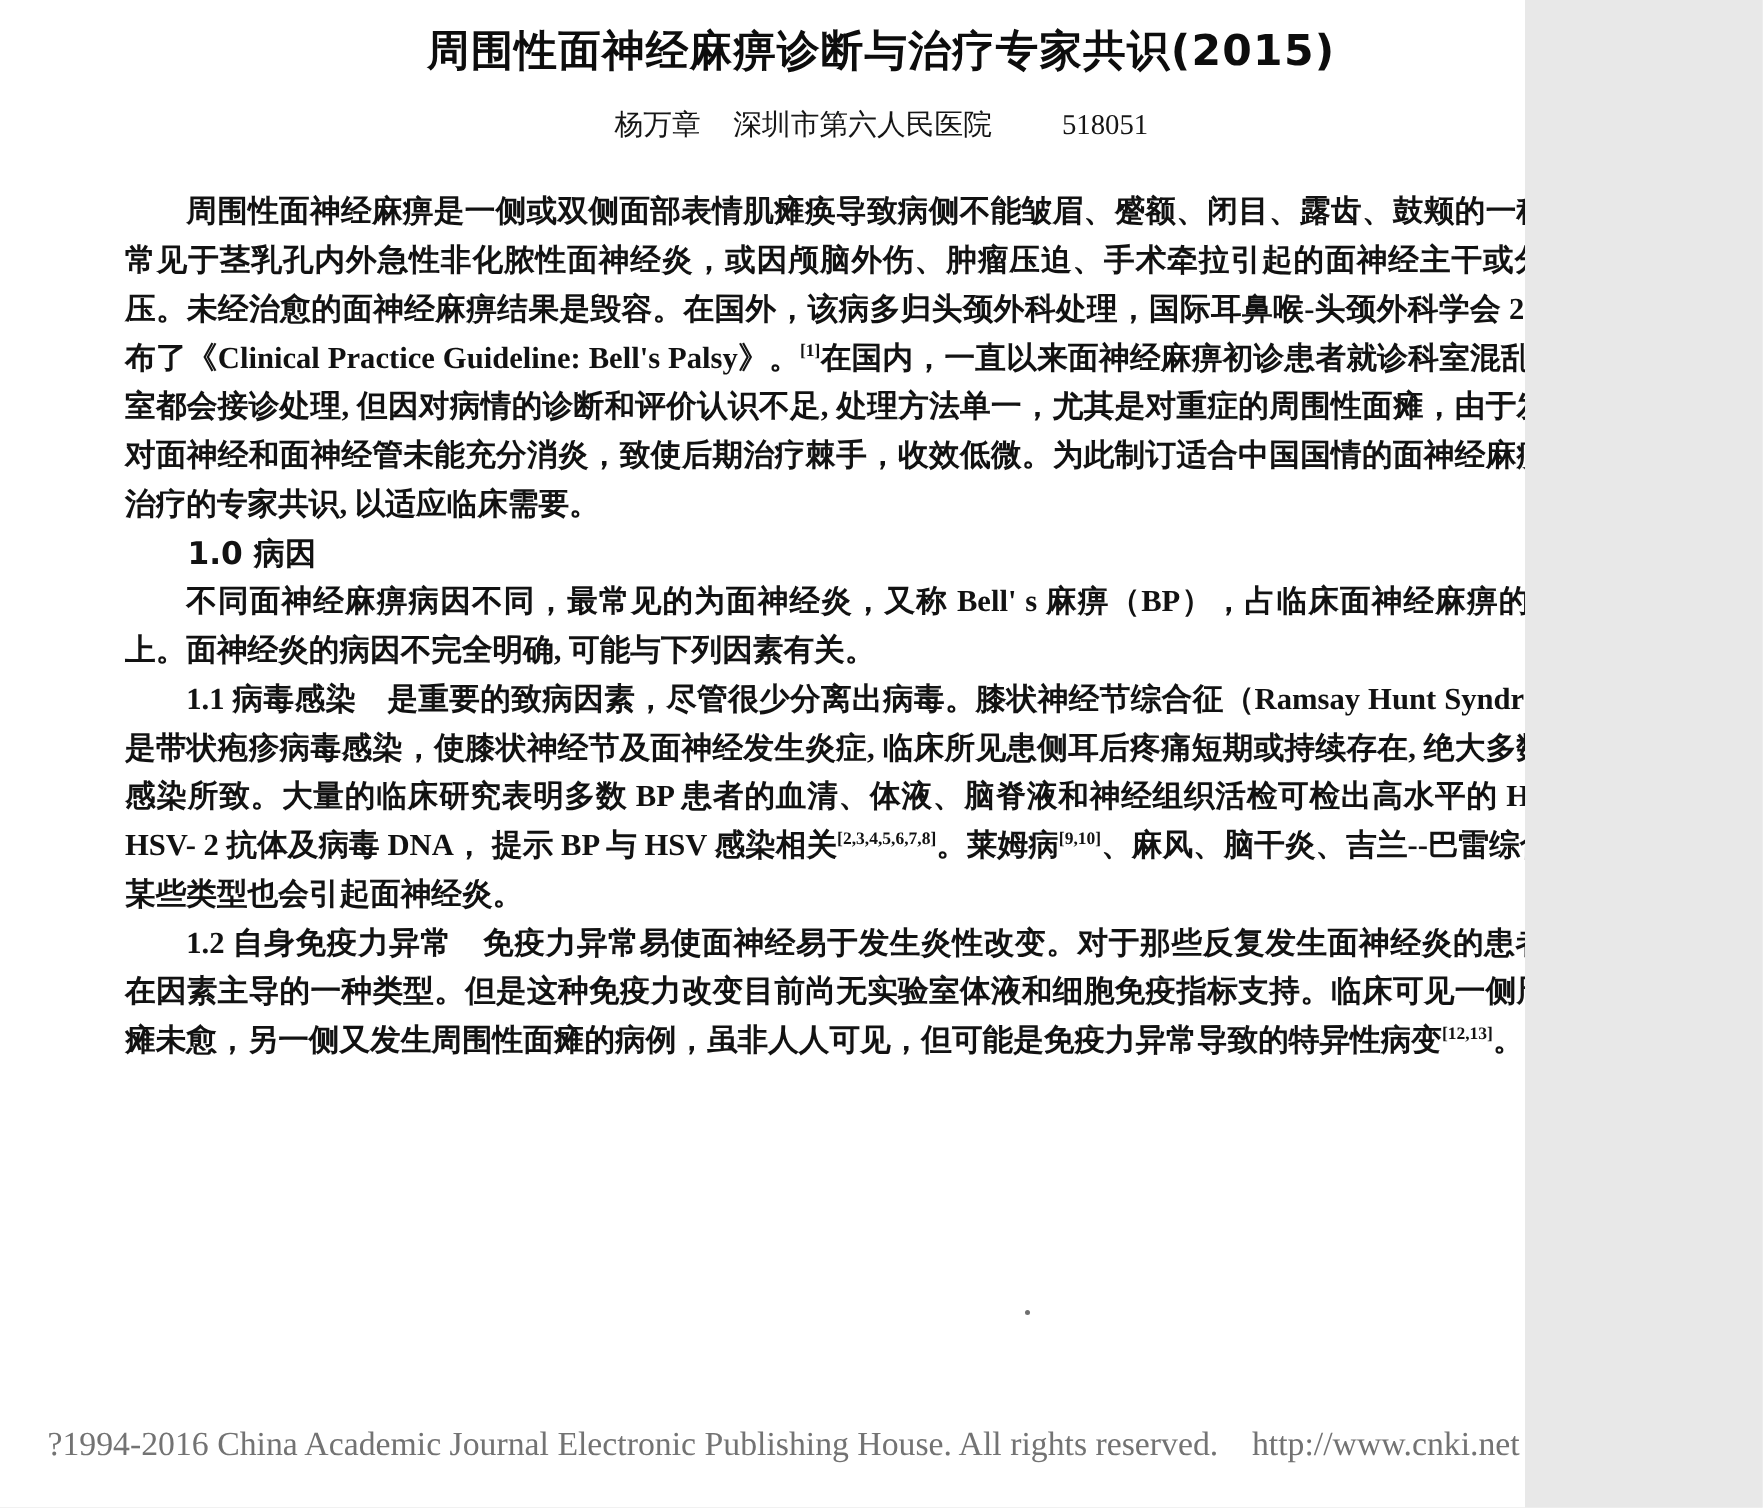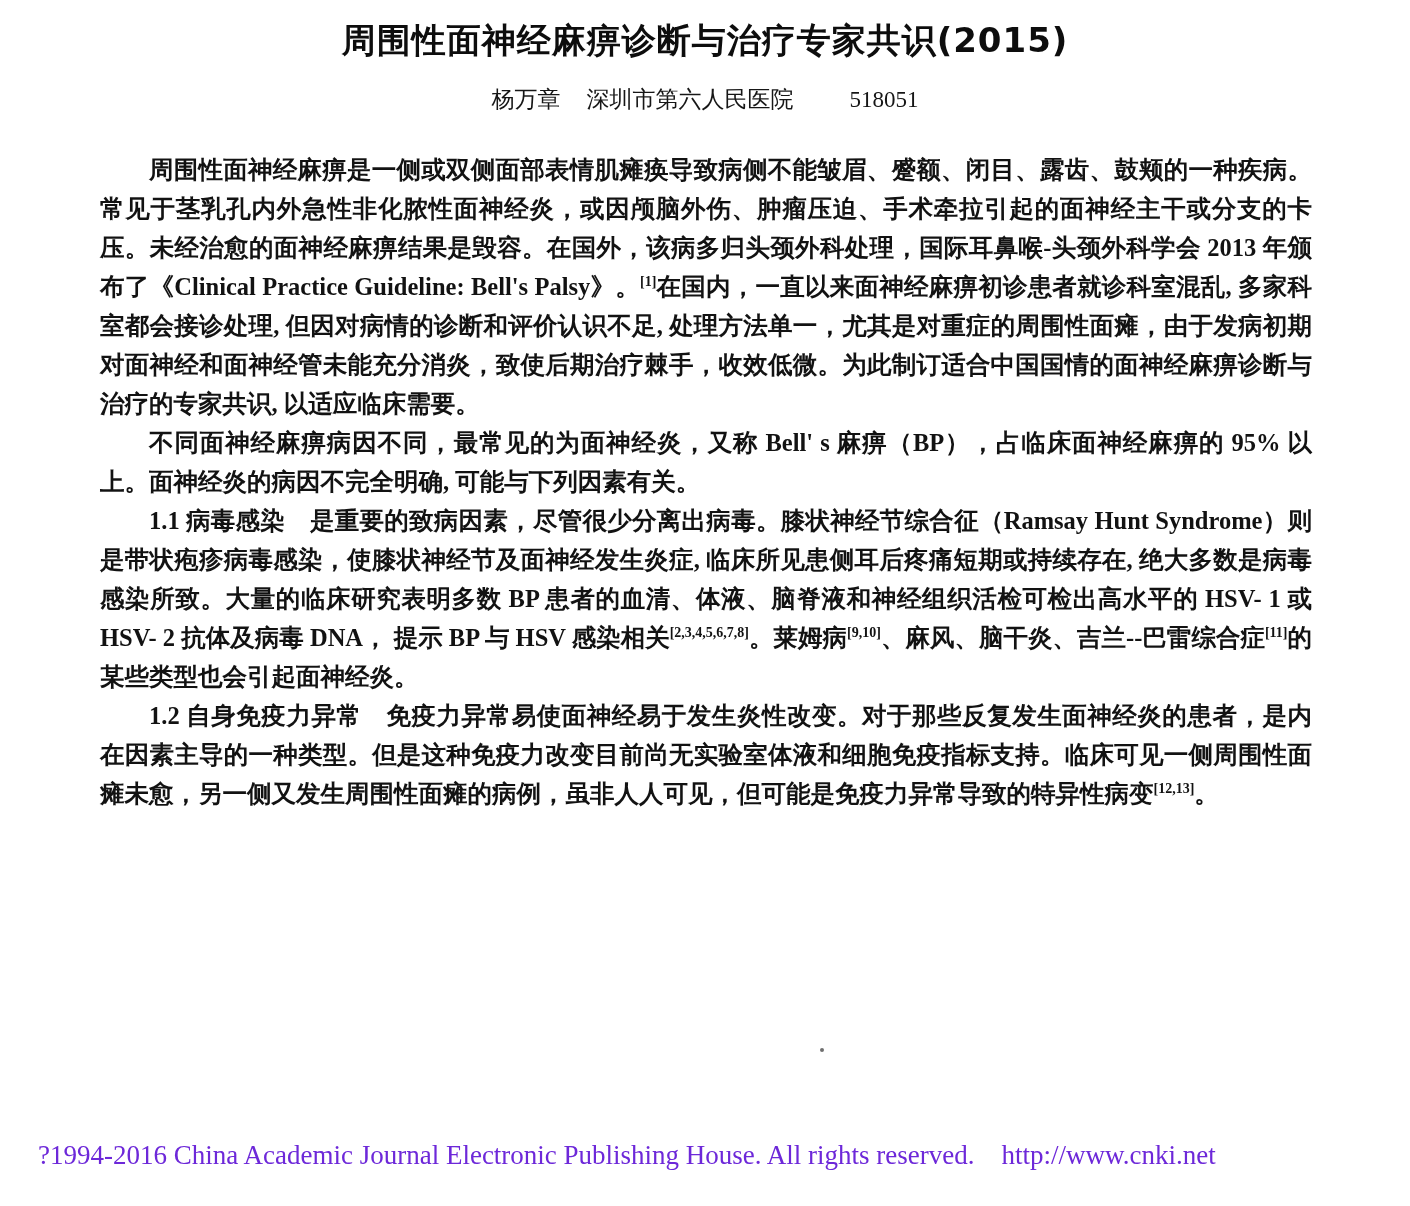--- a/index.html
+++ b/index.html
@@ -1,18 +1,18 @@
 <!DOCTYPE html>
 <html><head>
 <meta charset="utf-8">
 <style>
   html, body { margin: 0; padding: 0; background: #e8e8e8; }
   .page {
     position: relative;
-    width: 1410px;
+    width: 1220px;
     height: 1206px;
     background: #ffffff;
     overflow: hidden;
     font-family: "Liberation Serif", "DejaVu Serif", serif;
     color: #141414;
   }
   .doc-title {
     position: absolute;
     top: 18px;
     left: 0;
@@ -79,21 +79,21 @@
     background: #6f6f6f;
     border-radius: 50%;
   }
   .footer-line {
     position: absolute;
     top: 1140px;
     left: 38px;
     width: 1340px;
     font-family: "Liberation Serif", "DejaVu Serif", serif;
     font-size: 27px;
-    color: #6d28d9;
+    color: #737373;
     white-space: pre;
   }
 </style>
 </head>
 <body>
 
 <div class="page">
 
   <div class="doc-title">周围性面神经麻痹诊断与治疗专家共识(2015)</div>
 
@@ -101,20 +101,21 @@
     <span>杨万章</span>
     <span class="gap-s"></span>
     <span>深圳市第六人民医院</span>
     <span class="gap-l"></span>
     <span>518051</span>
   </div>
 
   <div class="doc-body">
 
   <p>周围性面神经麻痹是一侧或双侧面部表情肌瘫痪导致病侧不能皱眉、蹙额、闭目、露齿、鼓颊的一种疾病。常见于茎乳孔内外急性非化脓性面神经炎，或因颅脑外伤、肿瘤压迫、手术牵拉引起的面神经主干或分支的卡压。未经治愈的面神经麻痹结果是毁容。在国外，该病多归头颈外科处理，国际耳鼻喉-头颈外科学会 2013 年颁布了《Clinical Practice Guideline: Bell's Palsy》。<sup>[1]</sup>在国内，一直以来面神经麻痹初诊患者就诊科室混乱, 多家科室都会接诊处理, 但因对病情的诊断和评价认识不足, 处理方法单一，尤其是对重症的周围性面瘫，由于发病初期对面神经和面神经管未能充分消炎，致使后期治疗棘手，收效低微。为此制订适合中国国情的面神经麻痹诊断与治疗的专家共识, 以适应临床需要。</p>
+      <h2>1.0 病因</h2>
       <p>不同面神经麻痹病因不同，最常见的为面神经炎，又称 Bell' s 麻痹（BP），占临床面神经麻痹的 95% 以上。面神经炎的病因不完全明确, 可能与下列因素有关。</p>
       <p>1.1 病毒感染　是重要的致病因素，尽管很少分离出病毒。膝状神经节综合征（Ramsay Hunt Syndrome）则是带状疱疹病毒感染，使膝状神经节及面神经发生炎症, 临床所见患侧耳后疼痛短期或持续存在, 绝大多数是病毒感染所致。大量的临床研究表明多数 BP 患者的血清、体液、脑脊液和神经组织活检可检出高水平的 HSV- 1 或 HSV- 2 抗体及病毒 DNA， 提示 BP 与 HSV 感染相关<sup>[2,3,4,5,6,7,8]</sup>。莱姆病<sup>[9,10]</sup>、麻风、脑干炎、吉兰--巴雷综合症<sup>[11]</sup>的某些类型也会引起面神经炎。</p>
       <p>1.2 自身免疫力异常　免疫力异常易使面神经易于发生炎性改变。对于那些反复发生面神经炎的患者，是内在因素主导的一种类型。但是这种免疫力改变目前尚无实验室体液和细胞免疫指标支持。临床可见一侧周围性面瘫未愈，另一侧又发生周围性面瘫的病例，虽非人人可见，但可能是免疫力异常导致的特异性病变<sup>[12,13]</sup>。</p>
     </div>
 
   <div class="scan-dot"></div>
 
 
   <div class="footer-line">?1994-2016 China Academic Journal Electronic Publishing House. All rights reserved.    http://www.cnki.net</div>
 

